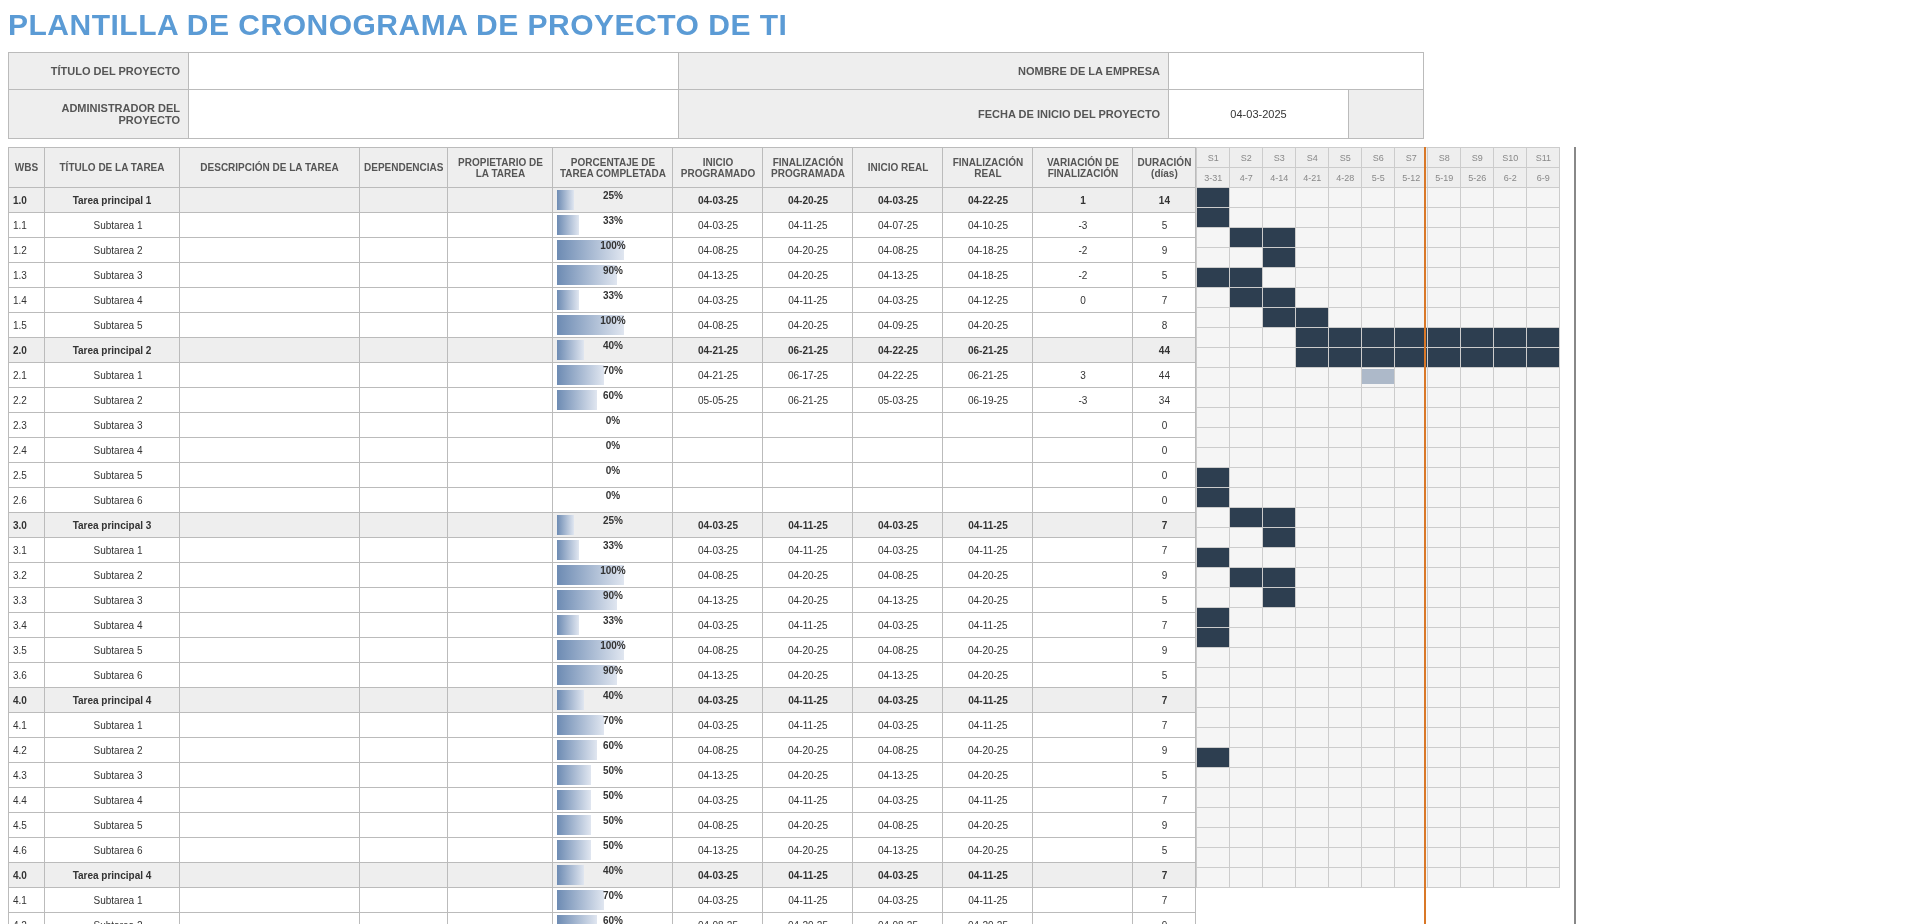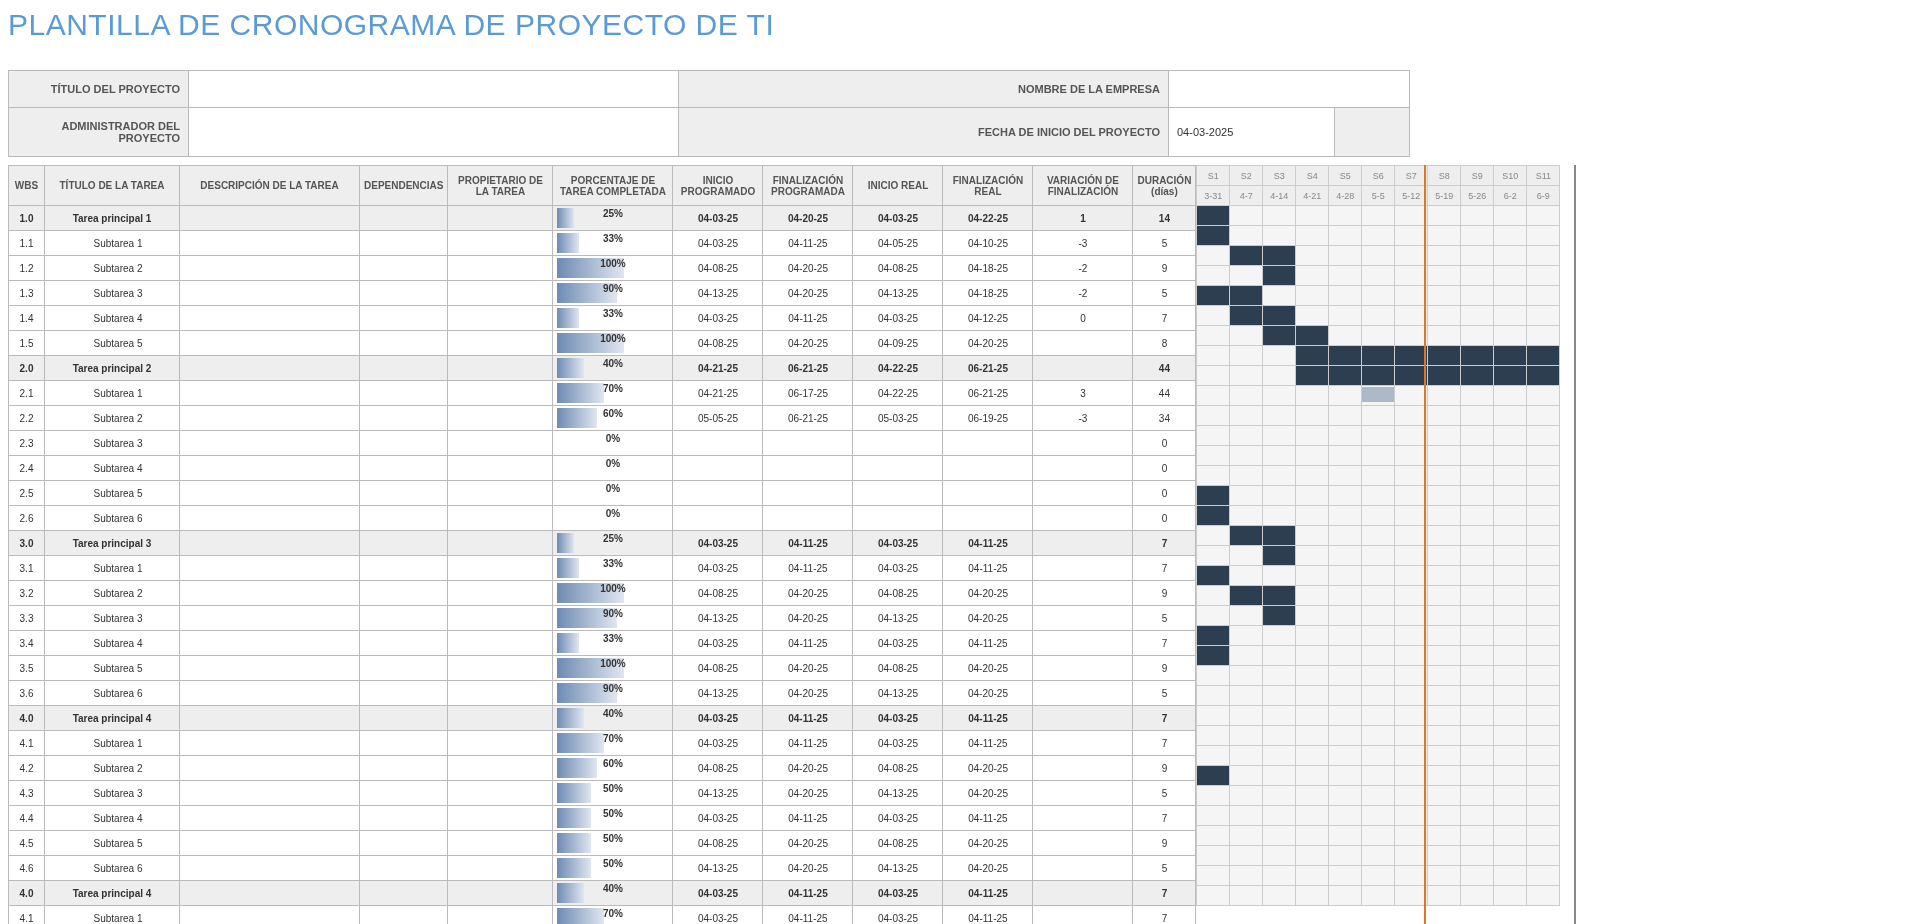--- a/index.html
+++ b/index.html
@@ -1,29 +1,29 @@
 <!DOCTYPE html>
 <html><head>
 <meta charset="utf-8">
 <style>
 *{box-sizing:border-box;margin:0;padding:0}
 body{font-family:"Century Gothic","Avant Garde",Helvetica,Arial,sans-serif;font-size:11px;color:#333;background:#fff;padding:8px}
-.title{font-size:30px;font-weight:400;color:#5b9bd5;letter-spacing:0.5px;margin-bottom:28px}
+.title{font-size:30px;font-weight:700;color:#5b9bd5;letter-spacing:0.5px;margin-bottom:10px}
 .meta-table{border-collapse:collapse;margin-bottom:8px}
 .meta-table td{border:1px solid #bbb;padding:12px 8px;height:24px;font-size:11px}
 .meta-label{background:#eee;text-align:right;font-weight:700;color:#555;width:180px}
 .meta-label2{background:#eee;text-align:right;font-weight:700;color:#555;width:490px}
 .meta-val{width:490px;background:#fff}
-.meta-val2{width:166px;text-align:left;background:#fff}
+.meta-val2{width:180px;text-align:center;background:#fff}
 .meta-blank{width:75px;background:#eee}
 .main-wrap{display:flex;gap:0}
 .data-table{border-collapse:collapse;table-layout:fixed}
 .data-table th,.data-table td{border:1px solid #bbb;padding:2px 4px;font-size:10px;height:20px;overflow:hidden;white-space:nowrap;text-overflow:ellipsis}
 .data-table th{background:#eee;color:#555;font-weight:700;text-align:center;vertical-align:middle;line-height:1.1;white-space:normal}
-.c-wbs{width:36px;text-align:center}
+.c-wbs{width:36px;text-align:left}
 .c-title{width:135px;text-align:center;padding-left:8px}
 .c-desc{width:180px}
 .c-dep{width:80px}
 .c-own{width:105px}
 .c-pct{width:120px;text-align:center;position:relative;padding:0}
 .c-date{width:90px;text-align:center}
 .c-var{width:100px;text-align:center}
 .c-dur{width:55px;text-align:center}
 .row-main td{background:#eee;font-weight:700}
 .subtask-label{padding-left:16px !important}
@@ -104,21 +104,21 @@
           <td class="c-wbs">1.1</td>
           <td class="c-title subtask-label">Subtarea 1</td>
           <td class="c-desc"></td>
           <td class="c-dep"></td>
           <td class="c-own"></td>
           <td class="c-pct">
             <div class="pct-cell"><div class="pct-bar" style="width:19.8%"></div><span class="pct-txt">33%</span></div>
           </td>
           <td class="c-date">04-03-25</td>
           <td class="c-date">04-11-25</td>
-          <td class="c-date">04-05-25</td>
+          <td class="c-date">04-07-25</td>
           <td class="c-date">04-10-25</td>
           <td class="c-var">-3</td>
           <td class="c-dur">5</td>
         </tr>
         <tr>
           <td class="c-wbs">1.2</td>
           <td class="c-title subtask-label">Subtarea 2</td>
           <td class="c-desc"></td>
           <td class="c-dep"></td>
           <td class="c-own"></td>

